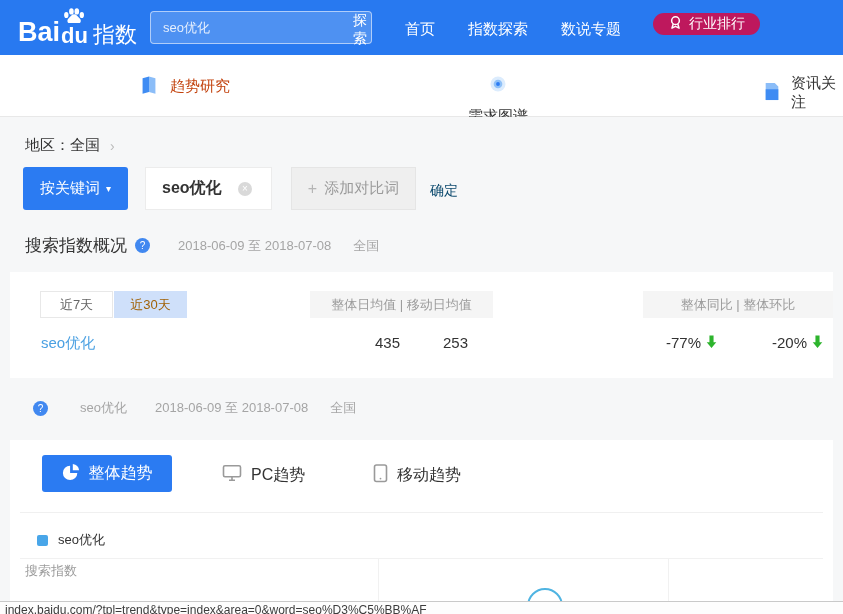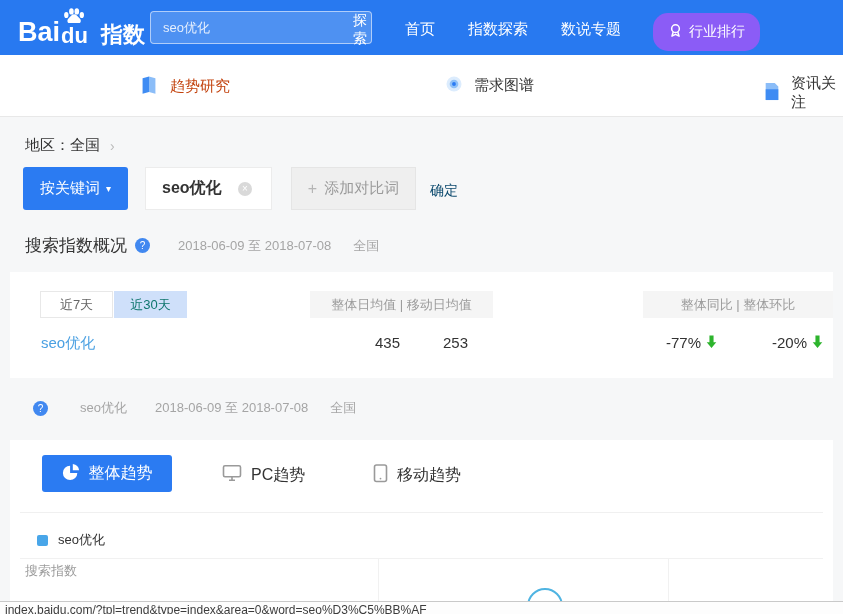--- a/index.html
+++ b/index.html
@@ -5,38 +5,38 @@
   html,body{margin:0;padding:0;background:#fff;}
   *{box-sizing:border-box;font-family:"Liberation Sans","DejaVu Sans",sans-serif;}
   #app{position:relative;width:843px;height:614px;overflow:hidden;background:#fff;}
 
   
   .header{position:absolute;left:0;top:0;width:843px;height:55px;background:#2879f0;}
   .logo{position:absolute;left:18px;top:8px;display:flex;align-items:flex-end;color:#fff;cursor:pointer;}
   .logo-bai{font-size:27px;font-weight:bold;line-height:1;}
   .logo-du-wrap{display:inline-flex;flex-direction:column;align-items:center;margin:0 1px;}
   .logo-du{font-size:22px;font-weight:bold;line-height:.85;}
-  .logo-product{font-size:22px;font-weight:bold;margin-left:12px;line-height:1.05;}
+  .logo-product{font-size:22px;font-weight:normal;margin-left:4px;line-height:1.05;}
   .search-box{position:absolute;left:150px;top:11px;width:222px;height:33px;background:rgba(255,255,255,.18);
     border:1px solid rgba(255,255,255,.55);border-radius:4px;display:flex;align-items:center;}
   .search-input{flex:1;height:100%;background:transparent;border:none;outline:none;
     padding-left:12px;color:rgba(255,255,255,.85);font-size:13px;}
   .search-input::placeholder{color:rgba(255,255,255,.7);}
   .search-divider{width:1px;height:18px;background:rgba(255,255,255,.45);}
   .search-btn{padding:0 12px;color:#fff;font-size:14px;background:none;border:none;cursor:pointer;height:100%;}
   .nav-link{position:absolute;top:20px;color:#fff;font-size:15px;cursor:pointer;text-decoration:none;}
   #nav-home{left:405px;} #nav-explore{left:468px;} #nav-topics{left:561px;}
-  .ranking-pill{position:absolute;left:653px;top:13px;height:38px;border-radius:15px;background:#8b5cf6;
+  .ranking-pill{position:absolute;left:653px;top:13px;height:22px;border-radius:15px;background:#be185d;
     color:#fff;display:flex;align-items:center;padding:0 15px;font-size:14px;gap:6px;cursor:pointer;}
 
   
   .subnav{position:absolute;left:0;top:55px;width:843px;height:62px;background:#fff;border-bottom:1px solid #e8e8e8;}
   .subnav-item{position:absolute;top:19px;display:flex;align-items:center;gap:10px;font-size:15px;color:#333;cursor:pointer;}
   .subnav-item.active{color:#c2410c;}
-  #sub-trend{left:138px;} #sub-demand{left:444px;} #sub-news{left:763px;}
+  #sub-trend{left:138px;} #sub-demand{left:468px;flex-direction:column;} #sub-news{left:763px;}
 
   
   .pagebg{position:absolute;left:0;top:117px;width:843px;height:484px;background:#f6f7f8;}
   .region-row{position:absolute;left:25px;top:136px;font-size:15px;color:#333;display:flex;align-items:center;gap:10px;cursor:pointer;}
   .region-arrow{color:#bbb;font-size:14px;}
   .mode-btn{position:absolute;left:23px;top:167px;width:105px;height:43px;background:#2b7bf2;color:#fff;border:none;
     border-radius:3px;font-size:15px;display:flex;align-items:center;justify-content:center;gap:6px;cursor:pointer;}
   .caret{font-size:10px;line-height:1;}
   .kw-box{position:absolute;left:145px;top:167px;width:127px;height:43px;background:#fff;border:1px solid #ececec;
     display:flex;align-items:center;}
@@ -57,21 +57,21 @@
   .head-meta{font-size:13px;color:#a5a5a5;margin-left:28px;}
   .head-meta.kw{margin-left:32px;}
   .head-meta.region{margin-left:22px;}
 
   
   .card{position:absolute;left:10px;width:823px;background:#fff;}
   #card-overview{top:272px;height:106px;}
   .ov-tab{position:absolute;top:19px;width:73px;height:27px;font-size:13px;display:flex;align-items:center;
     justify-content:center;cursor:pointer;}
   #tab-7d{left:30px;background:#fff;border:1px solid #e8e8e8;color:#666;}
-  #tab-30d{left:104px;background:#cfe0fa;color:#0f766e;}
+  #tab-30d{left:104px;background:#cfe0fa;color:#a16207;}
   .col-head{position:absolute;top:19px;height:27px;background:#f5f5f5;color:#9b9b9b;font-size:13px;
     display:flex;align-items:center;justify-content:center;}
   #cols-daily{left:300px;width:183px;} #cols-compare{left:633px;width:190px;}
   .ov-row-kw{position:absolute;left:31px;top:62px;font-size:15px;color:#4aa0e2;cursor:pointer;}
   .ov-val{position:absolute;top:62px;font-size:15px;color:#333;text-align:right;}
   #val-overall{left:330px;width:60px;} #val-mobile{left:398px;width:60px;}
   .ov-change{position:absolute;top:62px;display:flex;align-items:center;justify-content:flex-end;gap:4px;
     font-size:15px;color:#333;}
   #val-yoy{left:610px;width:98px;} #val-mom{left:722px;width:92px;}
 

